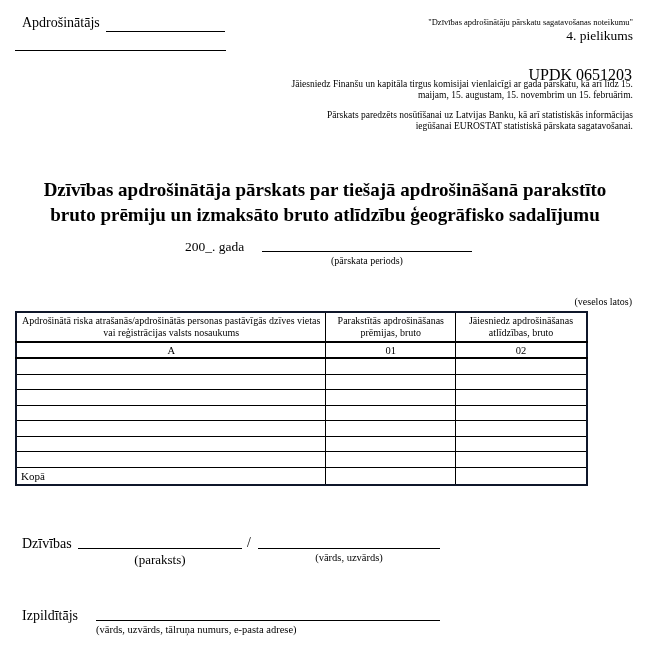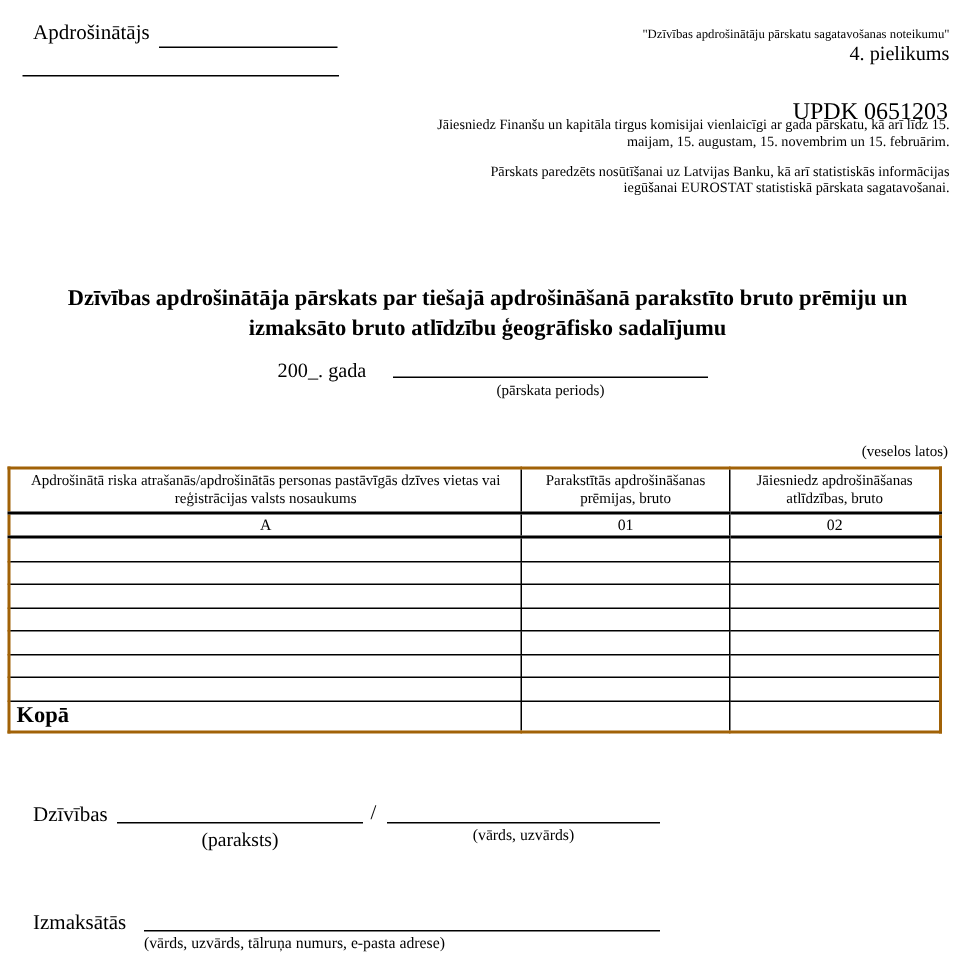--- a/index.html
+++ b/index.html
@@ -26,51 +26,51 @@
     right: 17px; top: 79px; width: 345px;
     font-size: 9.5px; line-height: 1.18; text-align: right;
   }
   .purpose-note {
     right: 17px; top: 110px; width: 332px;
     font-size: 9.5px; line-height: 1.18; text-align: right;
   }
 
   .report-title {
     left: 25px; top: 178px; width: 600px;
-    font-size: 15px; font-weight: bold; text-align: center; line-height: 1.3; margin-top: 12px;
+    font-size: 19px; font-weight: bold; text-align: center; line-height: 1.3;
   }
 
   .period-prefix { left: 185px; top: 239px; font-size: 13.5px; }
   .period-line { left: 262px; top: 251px; width: 210px; }
   .period-caption { left: 262px; top: 255px; width: 210px; text-align: center; font-size: 10px; }
 
   .units-note { right: 18px; top: 296px; font-size: 10px; text-align: right; }
 
   table.report-table {
-    position: absolute; left: 5px; top: 311px; width: 623px;
+    position: absolute; left: 15px; top: 311px; width: 573px;
     border-collapse: collapse;
-    border: 2px solid #a16207;
+    border: 2px solid #0f172a;
     font-size: 10px;
   }
   .report-table th, .report-table td {
     border: 1px solid #000;
     padding: 1px 4px;
     font-weight: normal;
   }
   .report-table .hdr-row th {
     height: 26px; text-align: center; vertical-align: middle;
     border-bottom: 2px solid #000; line-height: 1.2;
   }
   .report-table .code-row td {
     height: 12px; text-align: center; font-size: 10.5px;
     border-bottom: 2px solid #000;
   }
   .report-table .empty-row td { height: 12.5px; }
   .report-table .total-row td { height: 14px; }
-  .report-table .total-row .total-label { font-weight: bold; font-size: 15px; }
+  .report-table .total-row .total-label { font-weight: normal; font-size: 11px; }
 
   .manager-label { left: 22px; top: 536px; font-size: 14px; }
   .manager-line-1 { left: 78px; top: 548px; width: 164px; }
   .manager-slash { left: 247px; top: 535px; font-size: 14px; }
   .manager-line-2 { left: 258px; top: 548px; width: 182px; }
   .manager-caption-1 { left: 78px; top: 552px; width: 164px; text-align: center; font-size: 13px; }
   .manager-caption-2 { left: 258px; top: 552px; width: 182px; text-align: center; font-size: 10.5px; }
 
   .executor-label { left: 22px; top: 608px; font-size: 14px; }
   .executor-line { left: 96px; top: 620px; width: 344px; }
@@ -159,15 +159,15 @@
   </tbody>
 </table>
 
 <div class="abs manager-label">Dzīvības</div>
 <div class="abs blank-line manager-line-1"></div>
 <div class="abs manager-slash">/</div>
 <div class="abs blank-line manager-line-2"></div>
 <div class="abs manager-caption-1">(paraksts)</div>
 <div class="abs manager-caption-2">(vārds, uzvārds)</div>
 
-<div class="abs executor-label">Izmaksātās</div>
+<div class="abs executor-label">Izpildītājs</div>
 <div class="abs blank-line executor-line"></div>
 <div class="abs executor-caption">(vārds, uzvārds, tālruņa numurs, e-pasta adrese)</div>
 
 </body></html>

